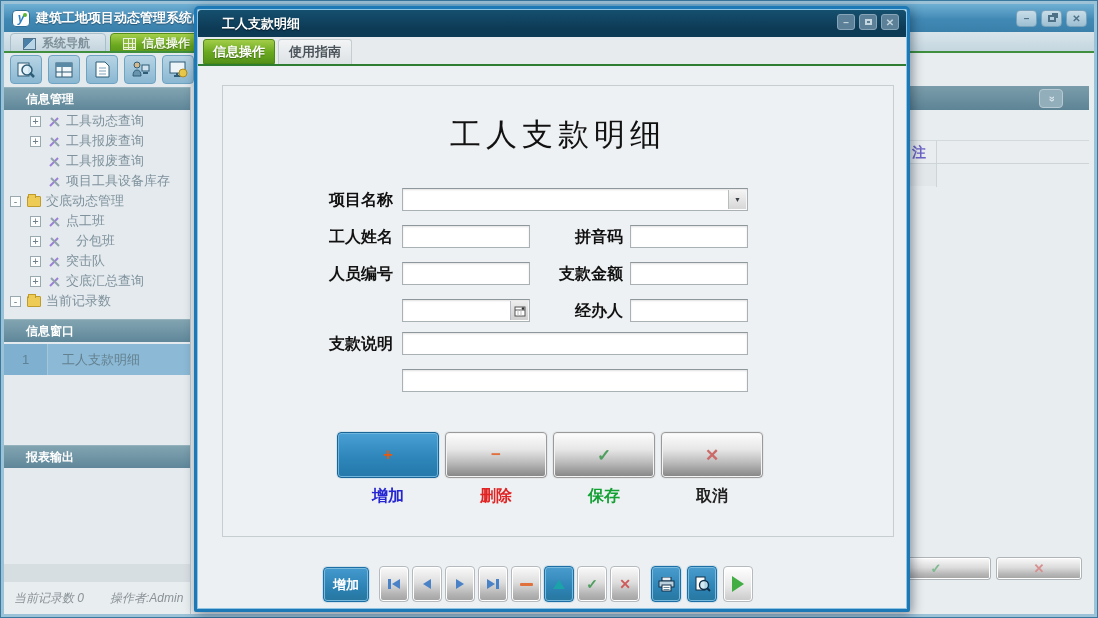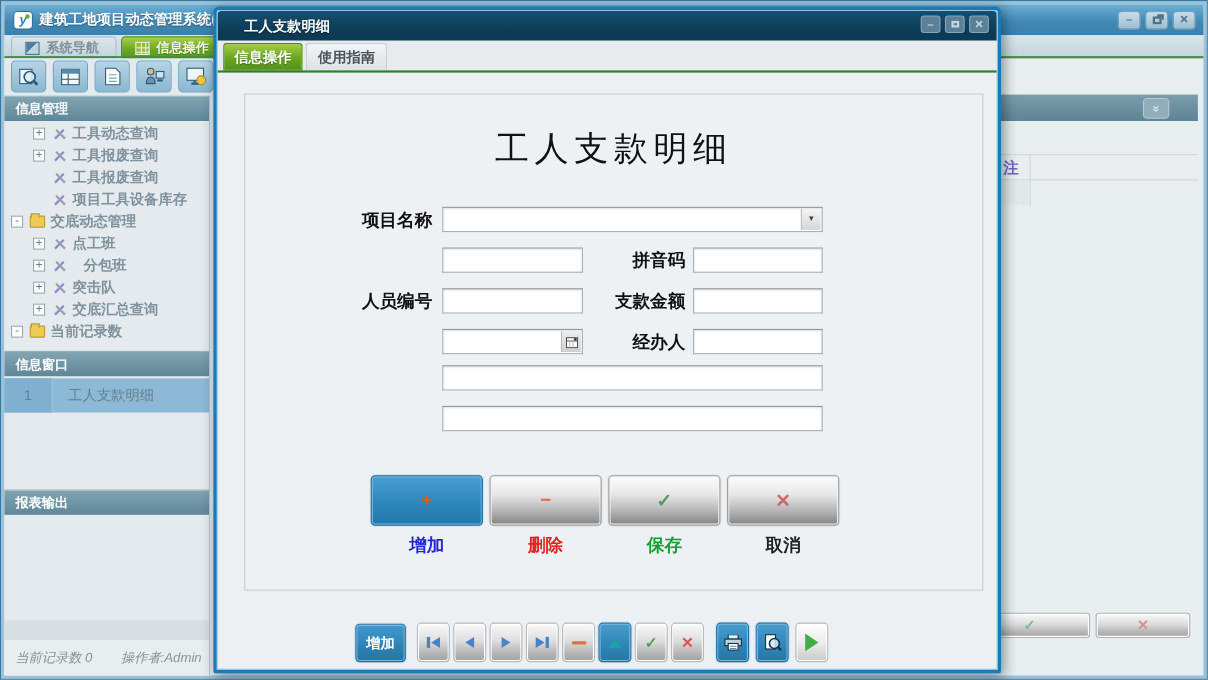--- a/index.html
+++ b/index.html
@@ -34,26 +34,26 @@
   #green-underline { position:absolute; left:3px; top:50px; right:3px; height:2px; background:#3f8f3f; }
 
   
   #main-toolbar { position:absolute; left:3px; top:52px; width:190px; height:34px; background:#e3eaee; display:flex; gap:6px; padding:2px 0 0 6px; }
   .tool-btn { width:34px; height:29px; border-radius:4px; border:1px solid #6fa3c2; background:linear-gradient(#b7d4e4,#8ab7d2);
     display:flex; align-items:center; justify-content:center; }
 
   
   #sidebar { position:absolute; left:3px; top:86px; width:187px; bottom:3px; background:#e4eaed; border-right:1px solid #bccad1; }
   .section-header { position:absolute; left:0; right:0; height:23px; background:linear-gradient(#82a4b1,#5f8799);
-    color:#fff; font-weight:bold; font-size:12px; line-height:23px; padding-left:10px; border-top:1px solid #94b2bd; }
+    color:#fff; font-weight:bold; font-size:12px; line-height:23px; padding-left:22px; border-top:1px solid #94b2bd; }
   .tree-row { position:absolute; left:0; right:0; height:20px; font-size:13px; color:#7f929d; display:flex; align-items:center; }
   .toggle-box { position:absolute; width:11px; height:11px; border:1px solid #9aa8b0; background:#fbfcfc; color:#6e7e88;
     font-size:10px; line-height:9px; text-align:center; font-family:"DejaVu Sans Mono", monospace; }
   .tree-ico { position:absolute; width:13px; height:13px; }
-  .tree-label { position:absolute; white-space:nowrap;font-weight:bold; }
+  .tree-label { position:absolute; white-space:nowrap; }
   .folder-ico { position:absolute; width:14px; height:11px; background:#eecb55; border:1px solid #c09c2c; border-radius:1px; }
   .folder-ico::before { content:""; position:absolute; left:0; top:-3px; width:6px; height:3px; background:#eecb55; border:1px solid #c09c2c; border-bottom:none; }
 
   #info-window-row { position:absolute; left:0; right:0; top:257px; height:31px; background:#8cb9d5; display:flex; }
   #info-window-row .numcell { width:44px; background:#7fb0cf; border-right:1px solid #a3c6da; color:#5f8296; font-size:13px;
     display:flex; align-items:center; justify-content:center; }
   #info-window-row .rowlabel { flex:1; color:#63808f; font-size:13px; display:flex; align-items:center; padding-left:14px; }
 
   #sidebar-strip { position:absolute; left:0; right:0; bottom:32px; height:18px; background:#d7dee2; }
   #statusbar { position:absolute; left:0; right:0; bottom:0; height:32px; background:#e8edef; color:#8a9298; font-size:12px;
@@ -331,20 +331,21 @@
 
     <div id="form-panel">
       <div id="form-title">工人支款明细</div>
 
       <div class="fld-label" style="left:20px; top:104px; width:150px;">项目名称</div>
       <div class="inp" style="left:179px; top:102px; width:346px;">
         <span></span>
         <span class="combo-arrow">▼</span>
       </div>
 
+      <div class="fld-label" style="left:20px; top:141px; width:150px;">工人姓名</div>
       <input class="inp" style="left: 179px; top: 139px; width: 128px;" value="">
       <div class="fld-label" style="left:280px; top:141px; width:120px;">拼音码</div>
       <input class="inp" style="left: 407px; top: 139px; width: 118px;" value="">
 
       <div class="fld-label" style="left:20px; top:178px; width:150px;">人员编号</div>
       <input class="inp" style="left: 179px; top: 176px; width: 128px;" value="">
       <div class="fld-label" style="left:280px; top:178px; width:120px;">支款金额</div>
       <input class="inp" style="left: 407px; top: 176px; width: 118px;" value="">
 
       <div class="inp" style="left:179px; top:213px; width:128px;">
@@ -355,20 +356,21 @@
               <line x1="1" y1="5" x2="11" y2="5" stroke="#555"></line>
               <line x1="4" y1="5" x2="4" y2="11" stroke="#bbb"></line>
               <line x1="7" y1="5" x2="7" y2="11" stroke="#bbb"></line>
               <circle cx="9" cy="3.5" r="1.3" fill="#333"></circle>
             </svg>
         </span>
       </div>
       <div class="fld-label" style="left:280px; top:215px; width:120px;">经办人</div>
       <input class="inp" style="left: 407px; top: 213px; width: 118px;" value="">
 
+      <div class="fld-label" style="left:20px; top:248px; width:150px;">支款说明</div>
       <input class="inp" style="left: 179px; top: 246px; width: 346px;" value="">
 
       <input class="inp" style="left: 179px; top: 283px; width: 346px;" value="">
 
       <div class="abs" style="left:114px; top:346px; width:530px; height:80px;">
         <div class="big-btn blue" style="left:0;">
             <span style="color:#e8590c;">+</span>
           </div>
         <div class="big-lbl" style="left:0; color:#2525d2;">增加</div>
         <div class="big-btn" style="left:108px;">

